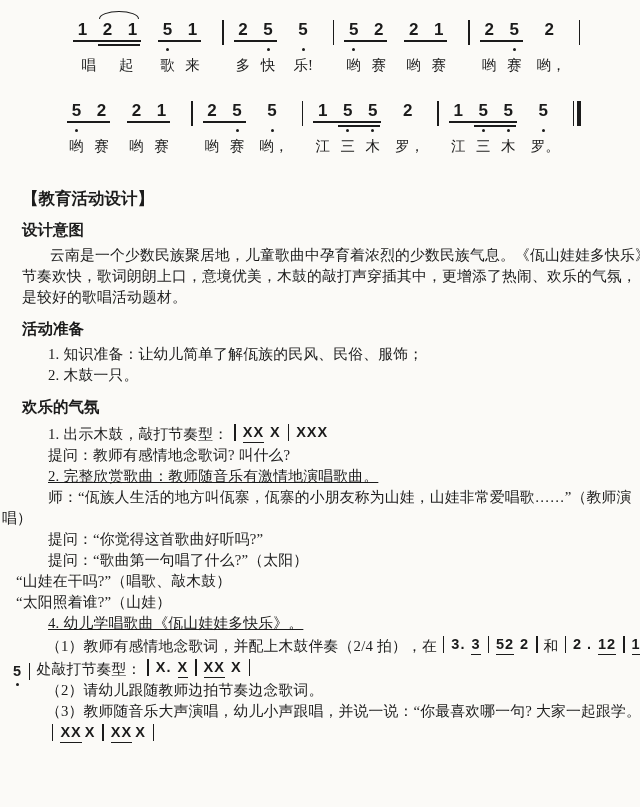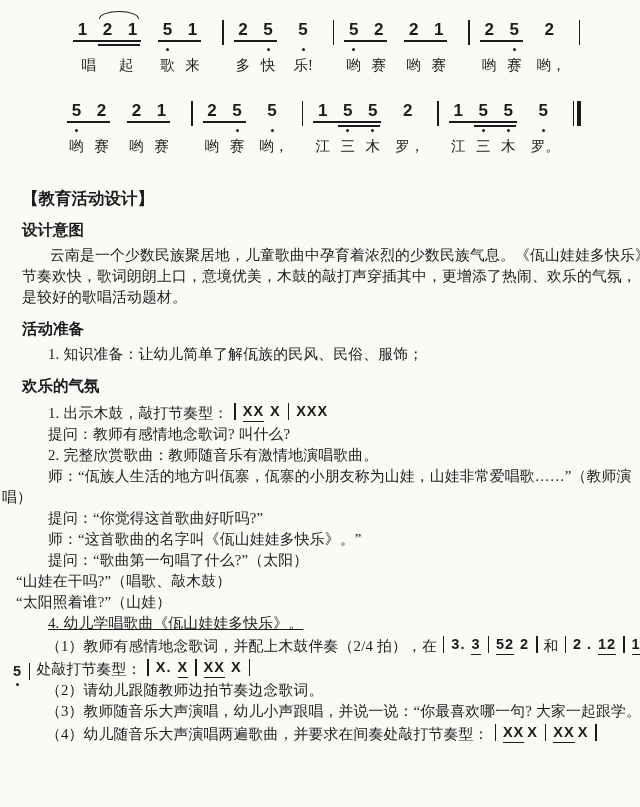--- a/index.html
+++ b/index.html
@@ -248,34 +248,34 @@
       </div>
     </div>
   <div class="textblock">
       <div class="h1">【教育活动设计】</div>
       <div class="h2">设计意图</div>
       <div class="tline" style="margin-left: 50px;"><span class="seg">云南是一个少数民族聚居地，儿童歌曲中孕育着浓烈的少数民族气息。《佤山娃娃多快乐》</span></div>
       <div class="tline" style="margin-left: 22px;"><span class="seg">节奏欢快，歌词朗朗上口，意境优美，木鼓的敲打声穿插其中，更增添了热闹、欢乐的气氛，</span></div>
       <div class="tline" style="margin-left: 22px;"><span class="seg">是较好的歌唱活动题材。</span></div>
       <div class="h2">活动准备</div>
       <div class="tline" style="margin-left: 48px;"><span class="seg">1. 知识准备：让幼儿简单了解佤族的民风、民俗、服饰；</span></div>
+      <div class="tline" style="margin-left: 48px;"><span class="seg">2. 木鼓一只。</span></div>
       <div class="h2">欢乐的气氛</div>
       <div class="tline" style="margin-left: 48px;"><span class="seg">1. 出示木鼓，敲打节奏型：</span><span class="im">
           <i class="imb"></i>
           <span class="imt u">XX</span>
           <span class="imt">X</span>
           <i class="imb"></i>
           <span class="imt">XXX</span>
         </span></div>
       <div class="tline" style="margin-left: 48px;"><span class="seg">提问：教师有感情地念歌词? 叫什么?</span></div>
-      <div class="tline" style="margin-left: 48px;"><span class="seg">2. 完整欣赏歌曲：教师随音乐有激情地演唱歌曲。</span></div>
+      <div class="tline" style="margin-left: 48px; text-decoration: underline;"><span class="seg">2. 完整欣赏歌曲：教师随音乐有激情地演唱歌曲。</span></div>
       <div class="tline" style="margin-left: 48px;"><span class="seg">师：“佤族人生活的地方叫佤寨，佤寨的小朋友称为山娃，山娃非常爱唱歌……”（教师演</span></div>
       <div class="tline" style="margin-left: 2px;"><span class="seg">唱）</span></div>
       <div class="tline" style="margin-left: 48px;"><span class="seg">提问：“你觉得这首歌曲好听吗?”</span></div>
-      <div class="tline" style="margin-left: 48px;"><span class="seg">师：“这首歌曲的名字叫《佤山娃娃多快乐》。”</span></div>
       <div class="tline" style="margin-left: 48px;"><span class="seg">提问：“歌曲第一句唱了什么?”（太阳）</span></div>
       <div class="tline" style="margin-left: 16px;"><span class="seg">“山娃在干吗?”（唱歌、敲木鼓）</span></div>
       <div class="tline" style="margin-left: 16px;"><span class="seg">“太阳照着谁?”（山娃）</span></div>
       <div class="tline" style="margin-left: 48px; text-decoration: underline;"><span class="seg">4. 幼儿学唱歌曲《佤山娃娃多快乐》。</span></div>
       <div class="tline" style="margin-left: 46px;"><span class="seg">（1）教师有感情地念歌词，并配上木鼓伴奏（2/4 拍），在</span><span class="im">
           <i class="imb"></i>
           <span class="imt">3.</span>
           <span class="imt u">3</span>
           <i class="imb"></i>
           <span class="imt u">52</span>
@@ -295,21 +295,21 @@
           <i class="imb"></i>
           <span class="imt">X.</span>
           <span class="imt u">X</span>
           <i class="imb"></i>
           <span class="imt u">XX</span>
           <span class="imt">X</span>
           <i class="imb"></i>
         </span></div>
       <div class="tline" style="margin-left: 46px;"><span class="seg">（2）请幼儿跟随教师边拍节奏边念歌词。</span></div>
       <div class="tline" style="margin-left: 46px;"><span class="seg">（3）教师随音乐大声演唱，幼儿小声跟唱，并说一说：“你最喜欢哪一句? 大家一起跟学。”</span></div>
-      <div class="tline" style="margin-left: 46px;"><span class="seg">（4）幼儿随音乐大声演唱两遍歌曲，并要求在间奏处敲打节奏型：</span><span class="im">
+      <div class="tline" style="margin-left: 46px;"><span class="im">
           <i class="imb"></i>
           <span class="imt u tight">XX</span>
           <span class="imt">X</span>
           <i class="imb"></i>
           <span class="imt u tight">XX</span>
           <span class="imt">X</span>
           <i class="imb"></i>
         </span></div>
     </div>
 </div>

